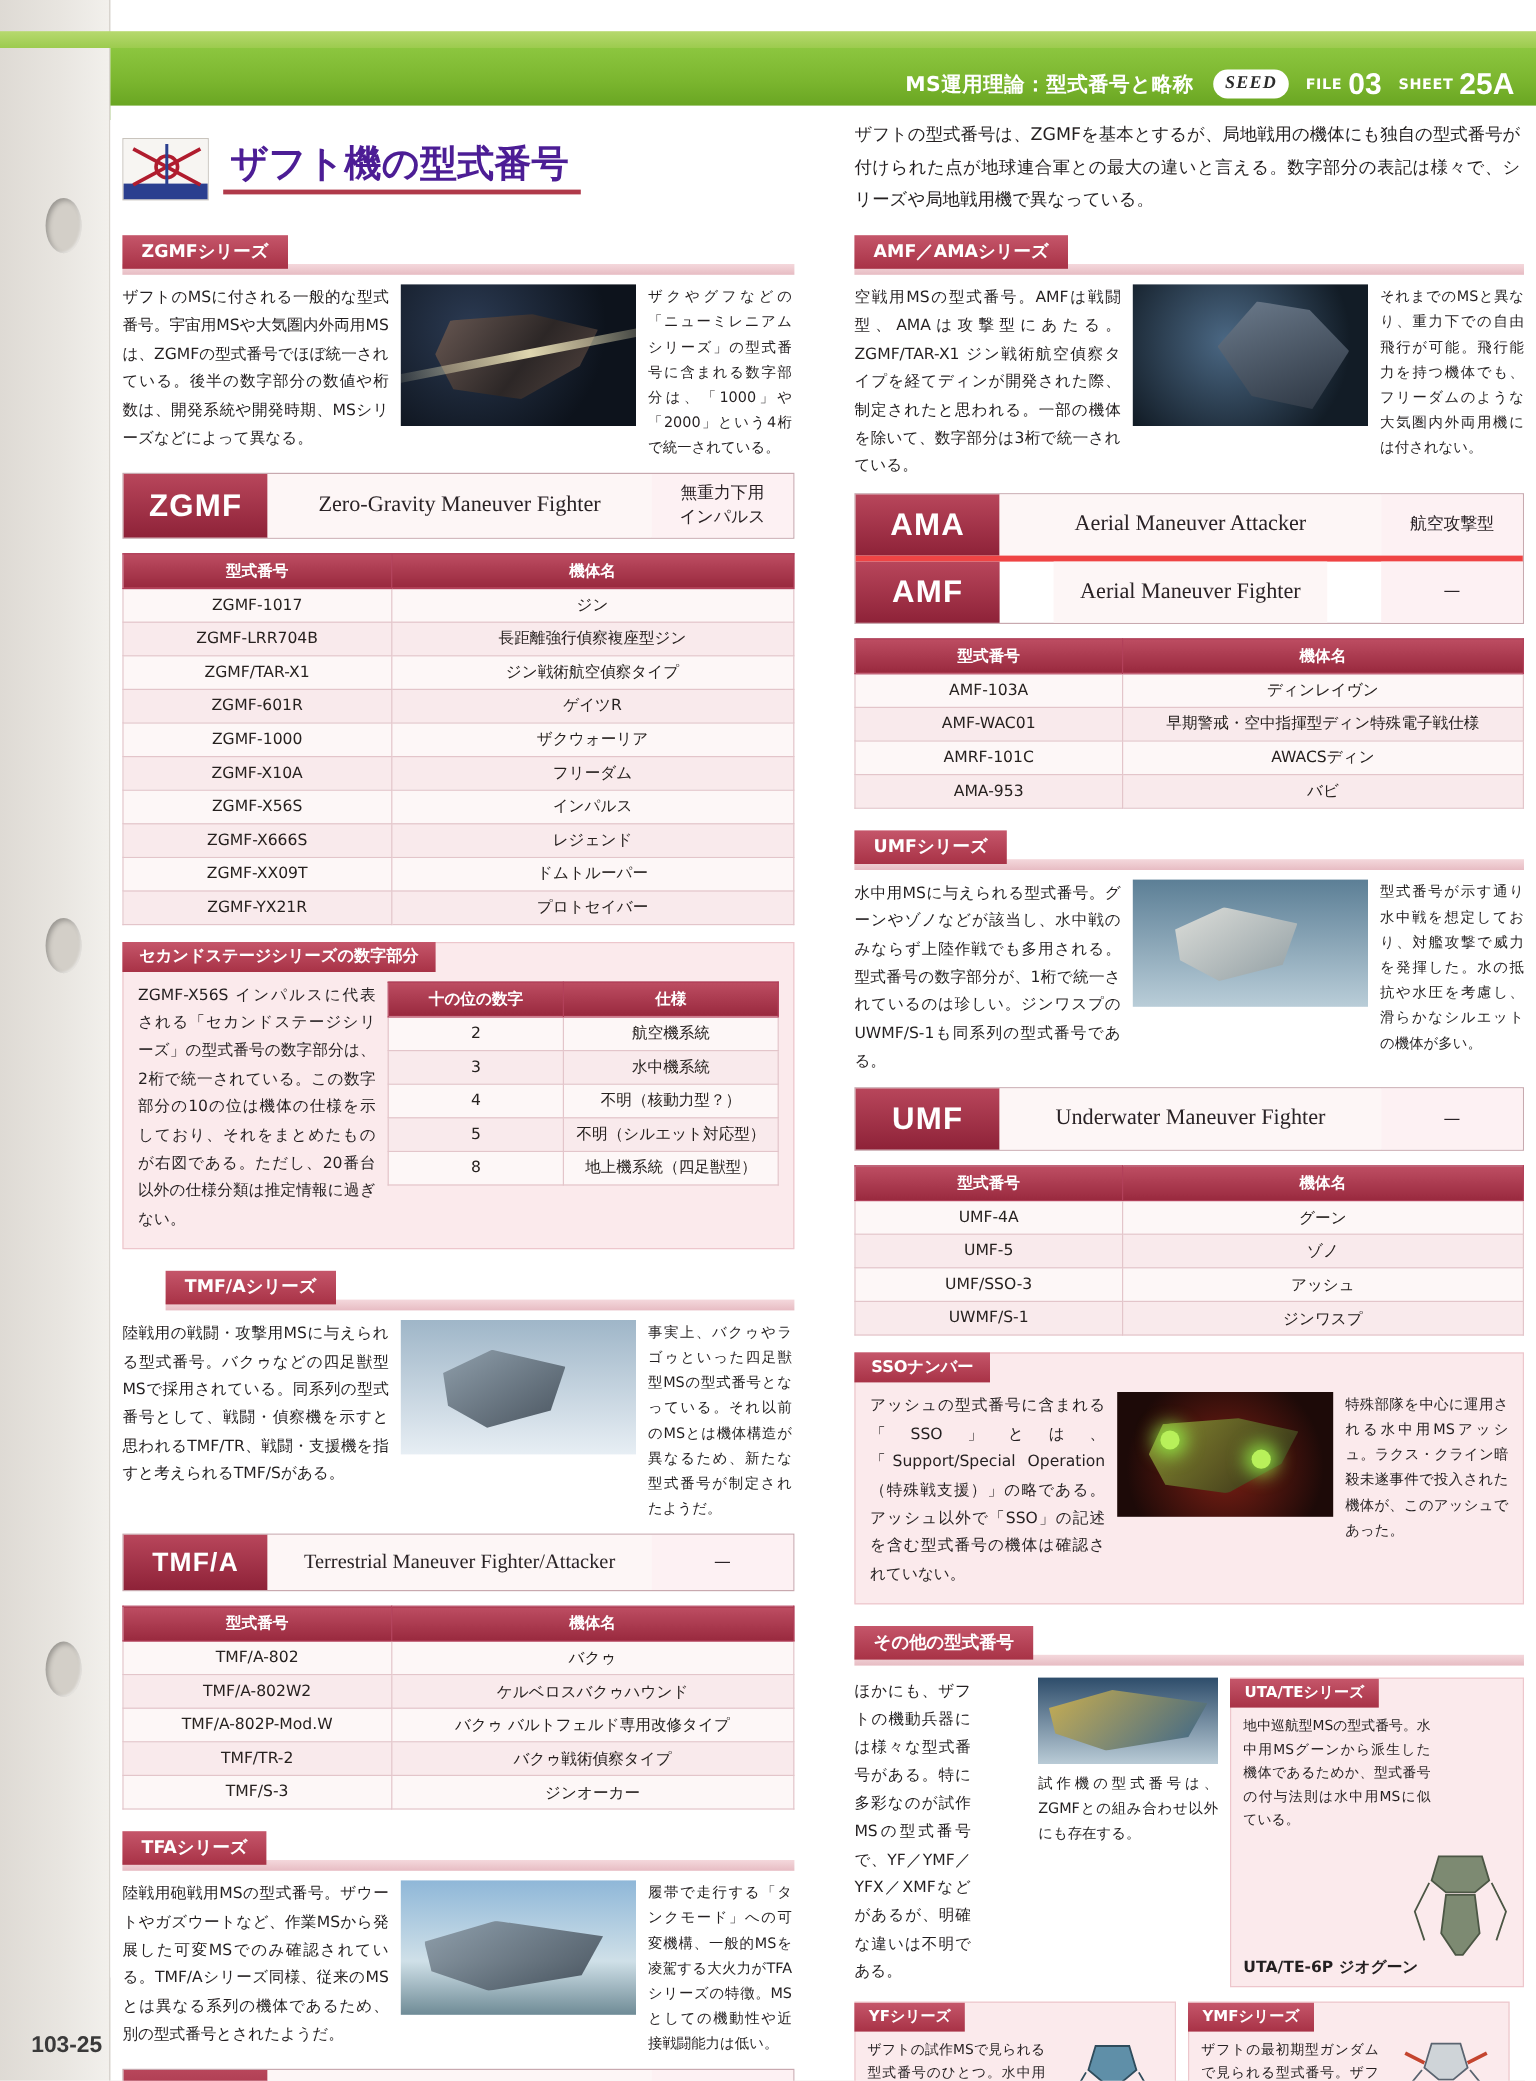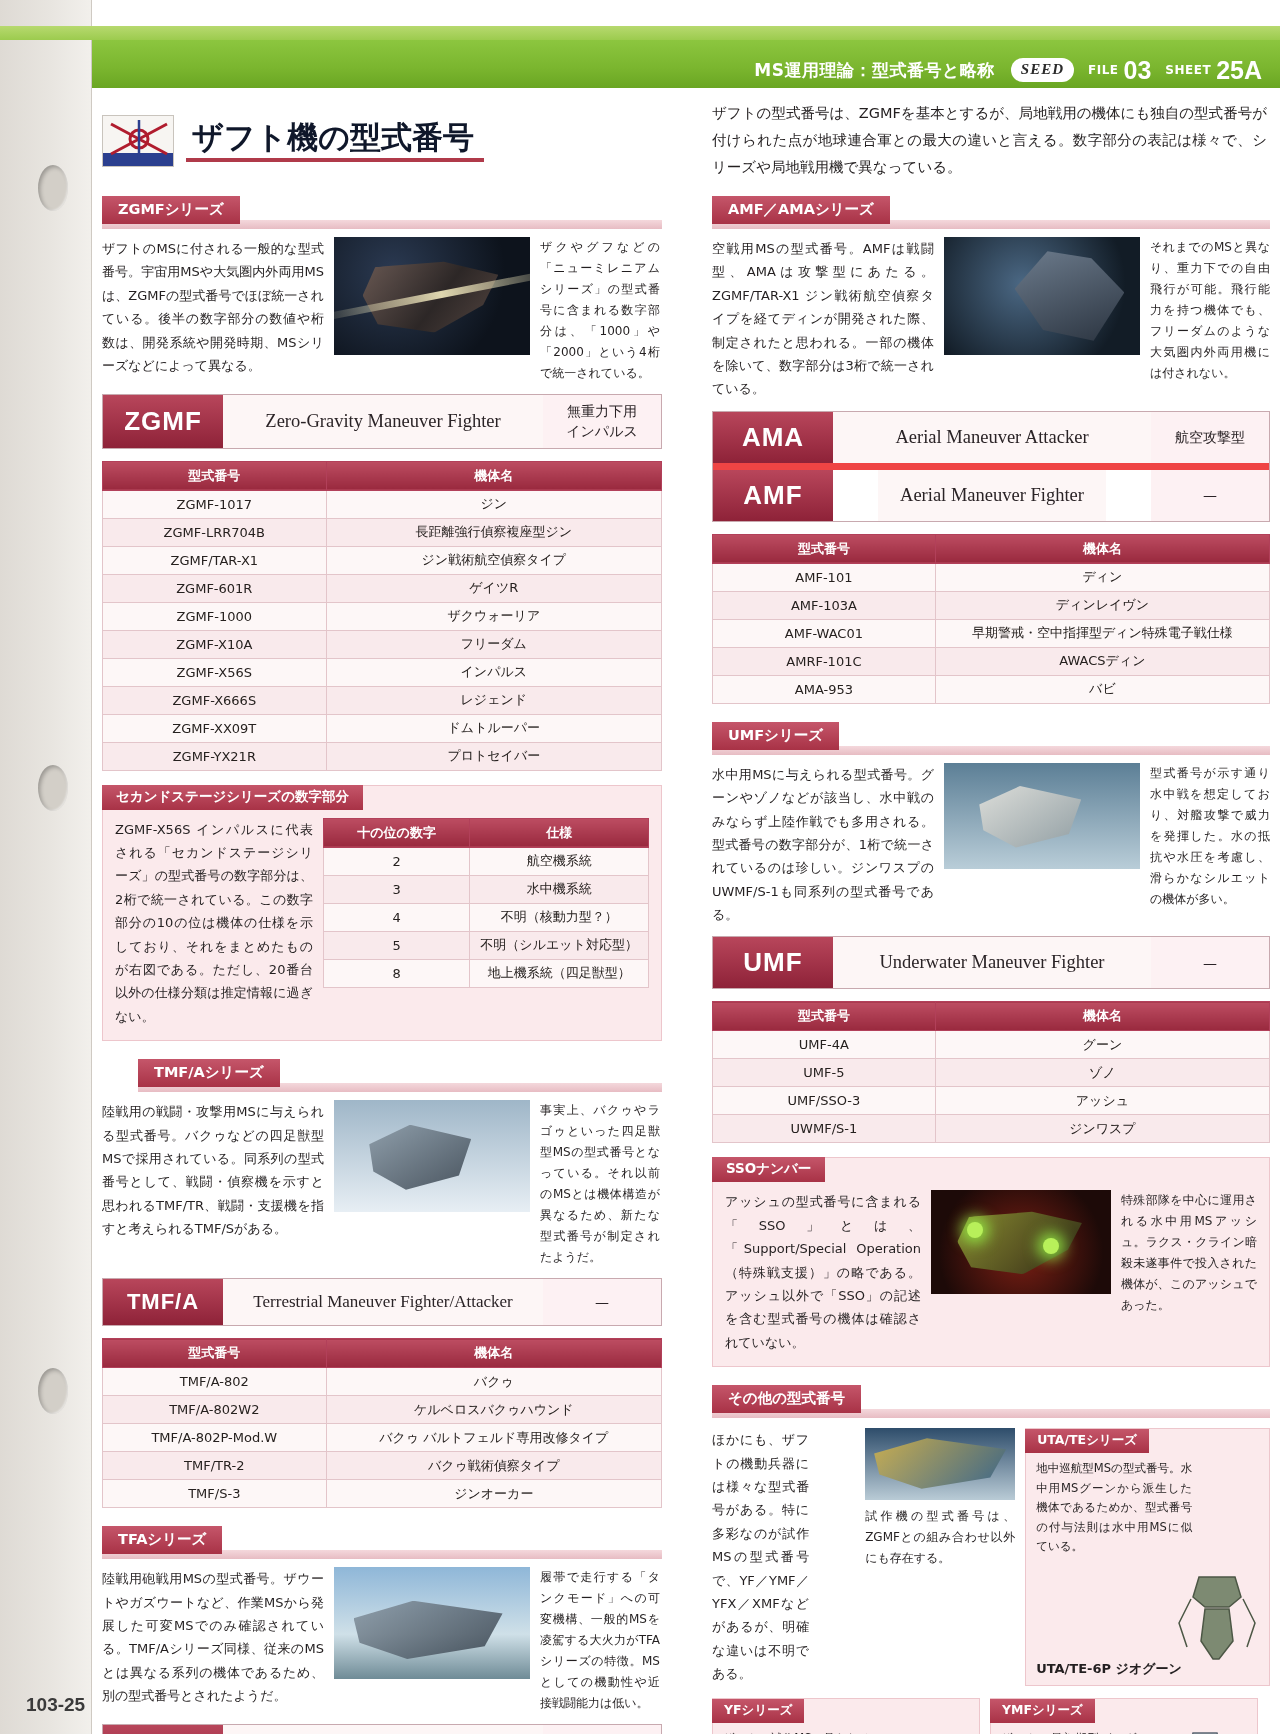--- a/index.html
+++ b/index.html
@@ -55,21 +55,21 @@
   
   .title-row { position:absolute; left:10px; top:22px; width:540px; height:62px; display:flex; align-items:center; }
   .logo {
     width:72px; height:52px; position:relative; flex:0 0 auto;
     background:#ffffff; border:1px solid #c9c4bd;
   }
   .logo .band { position:absolute; left:0; right:0; bottom:0; height:13px; background:#2b3f8f; }
   .logo .sq { position:absolute; left:0; top:0; right:0; height:39px; background:#f7f5f2; }
   .logo svg { position:absolute; left:0; top:0; }
   .main-title {
-    font-size:31px; font-weight:bold; color:#0f172a; margin-left:12px;
+    font-size:31px; font-weight:bold; color:#4c1d95; margin-left:12px;
     border-bottom:4px solid #b03a4a; padding:0 10px 4px 6px; line-height:1.1;
     font-family:"DejaVu Sans", sans-serif; white-space:nowrap;
   }
 
   .lead {
     position:absolute; left:620px; top:12px; width:555px;
     font-size:14.5px; line-height:1.85; color:#231f20; text-align:justify;
   }
 
   
@@ -100,21 +100,21 @@
   .codebar .en {
     flex:1; background:#fdf6f6; display:flex; align-items:center; justify-content:center;
     font-size:18.5px; color:#2a2326; font-family:"Liberation Serif", serif; padding:8px 6px;
   }
   .codebar .jp {
     width:118px; background:#fdf1f3; display:flex; align-items:center; justify-content:center;
     font-size:14px; color:#2a2326; text-align:center; line-height:1.45; padding:6px 4px;
   }
   .codebar.two { flex-direction:column; }
   .codebar .row2 { display:flex; }
-  .codebar .row2 + .row2 { border-top:7px solid #ef4444;gap:45px; }
+  .codebar .row2 + .row2 { border-top:5px solid #ef4444;gap:45px; }
   .codebar .row2 .code { min-width:120px; }
 
   
   table.dt { width:100%; border-collapse:collapse; margin-top:12px; font-size:13px; }
   table.dt th {
     background:linear-gradient(to bottom,#bd4d62,#99293e); color:#fff; font-weight:bold;
     padding:5px 4px; font-size:13px; border:1px solid #a8站; border:1px solid #b2405a;
   }
   table.dt td {
     padding:4.5px 4px; text-align:center; color:#26211f; border:1px solid #e3c5ca;
@@ -439,24 +439,20 @@
 
       <table class="dt">
         <thead>
             <tr>
           <th class="w-l">型式番号</th>
           <th class="w-r">機体名</th>
         </tr>
           </thead>
         <tbody>
           <tr>
-              <td>AMF-101</td>
-              <td>ディン</td>
-            </tr>
-          <tr>
               <td>AMF-103A</td>
               <td>ディンレイヴン</td>
             </tr>
           <tr>
               <td>AMF-WAC01</td>
               <td>早期警戒・空中指揮型ディン特殊電子戦仕様</td>
             </tr>
           <tr>
               <td>AMRF-101C</td>
               <td>AWACSディン</td>

